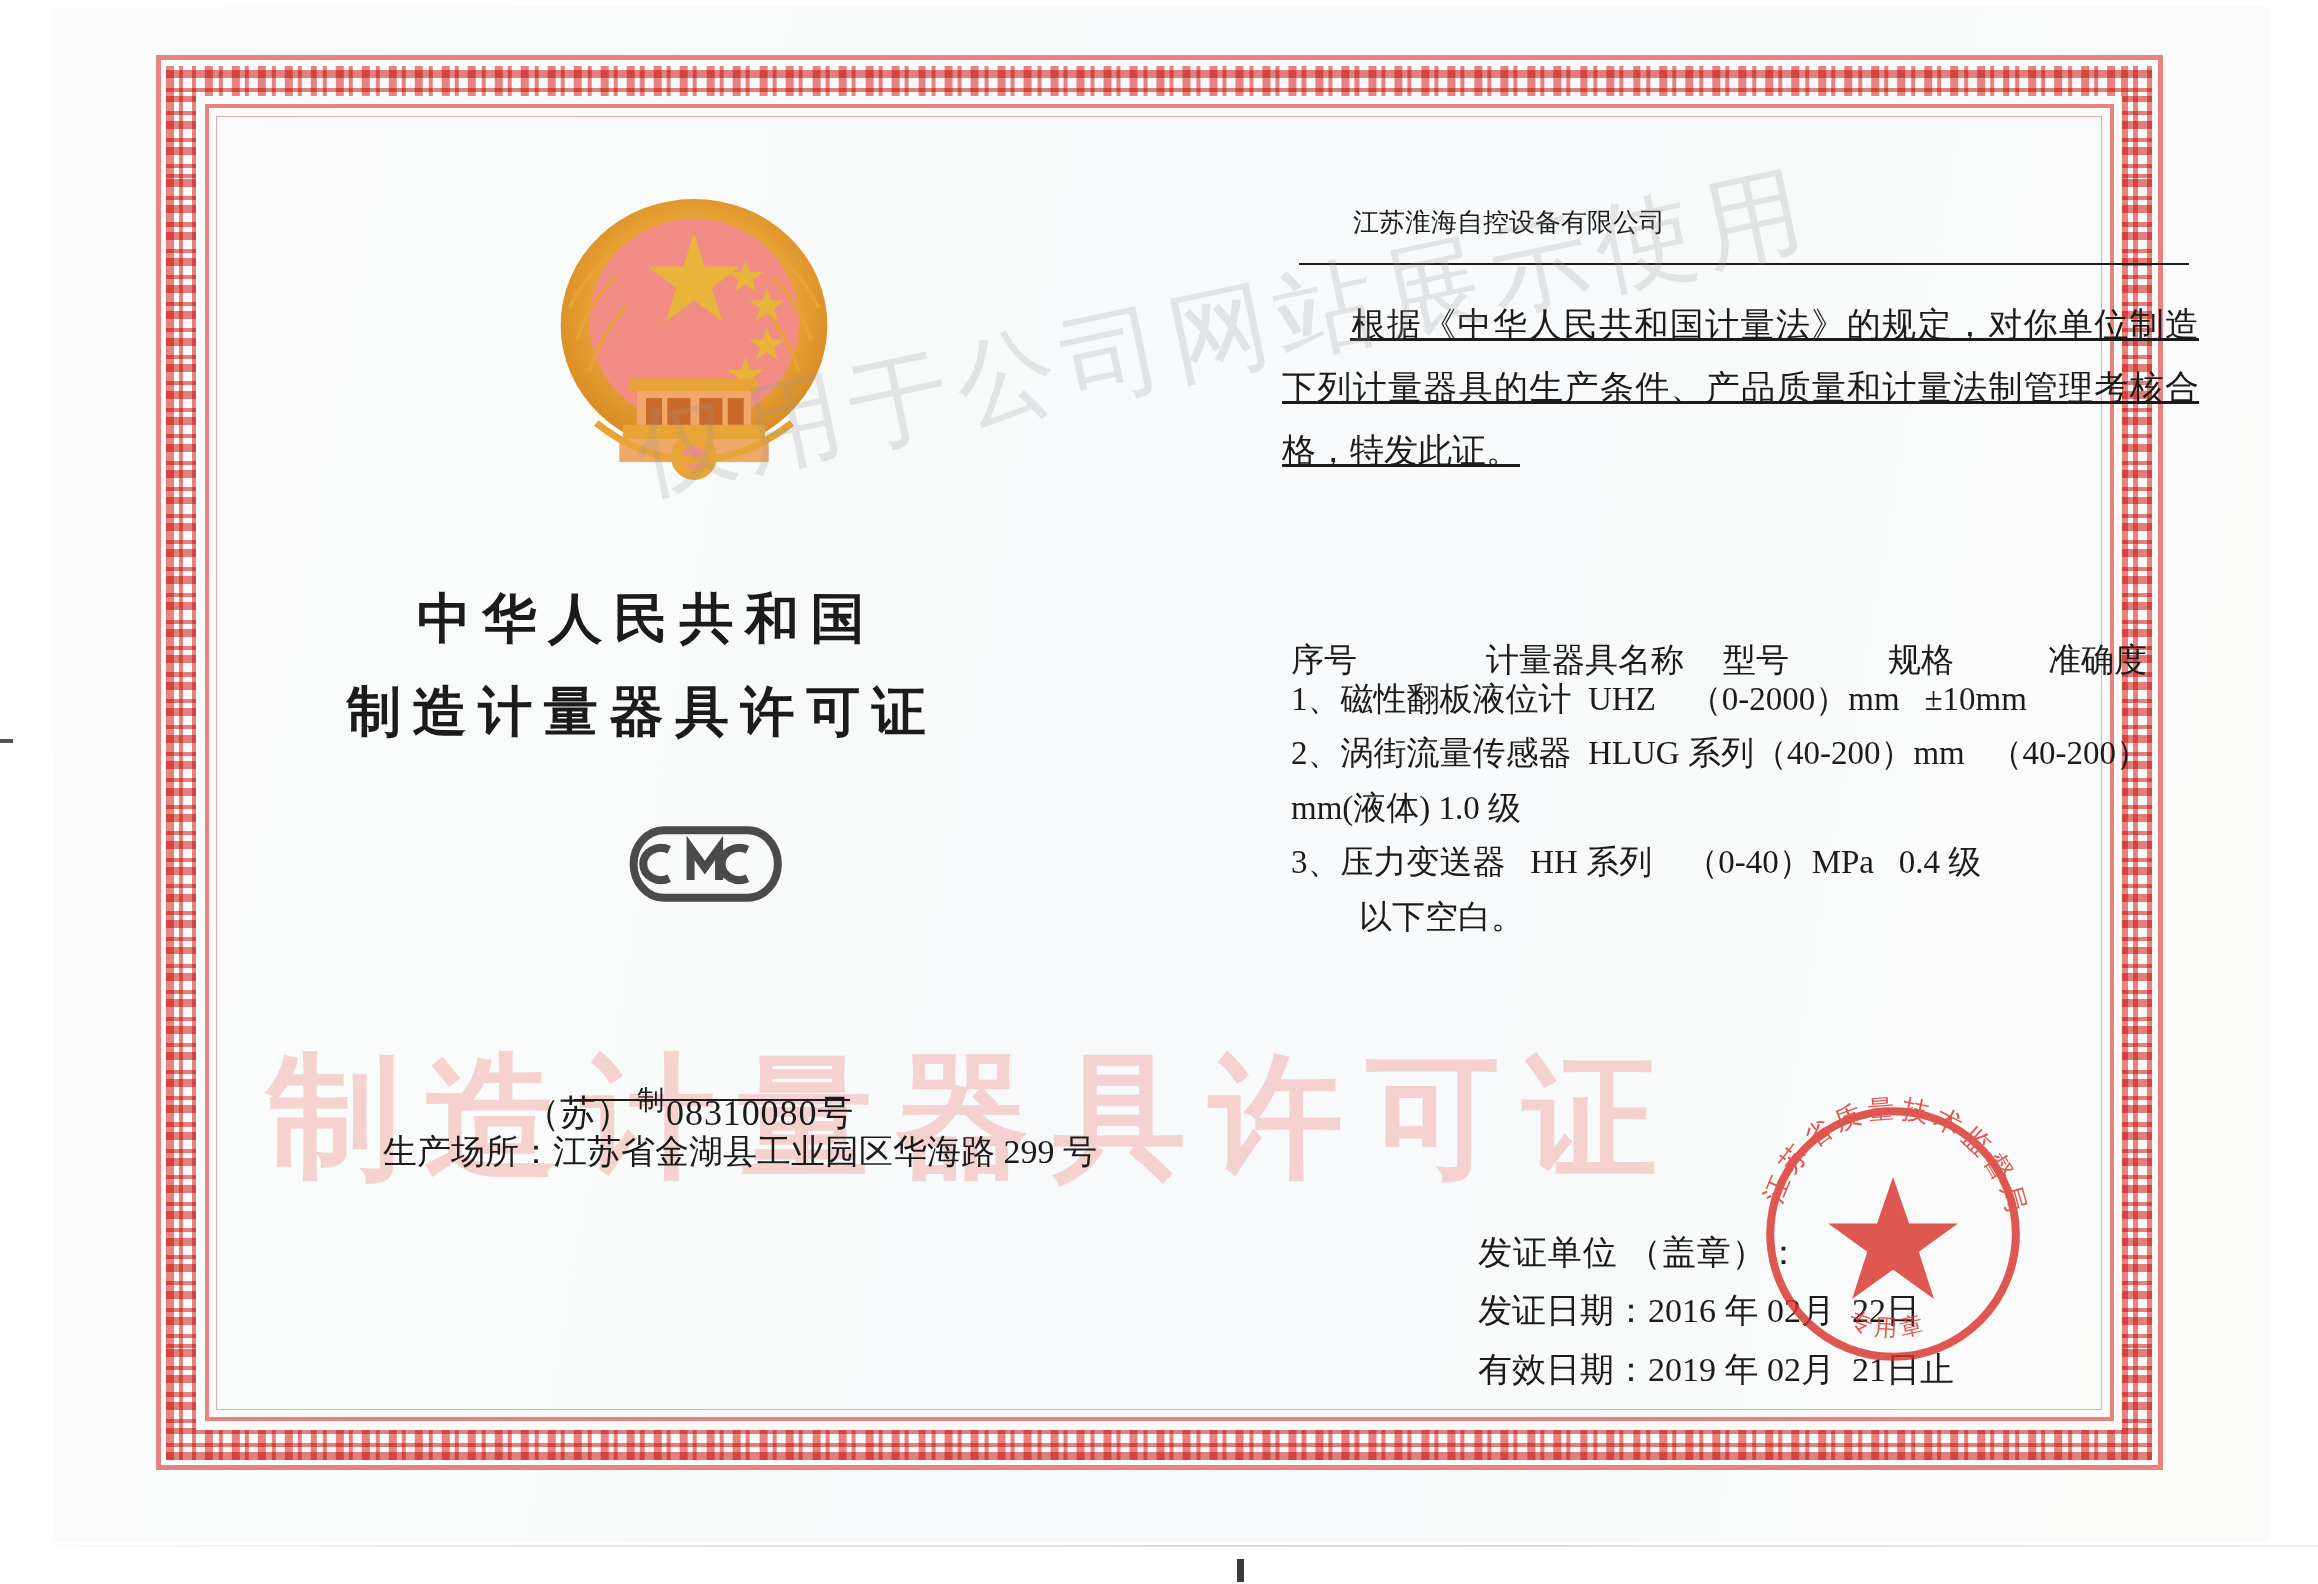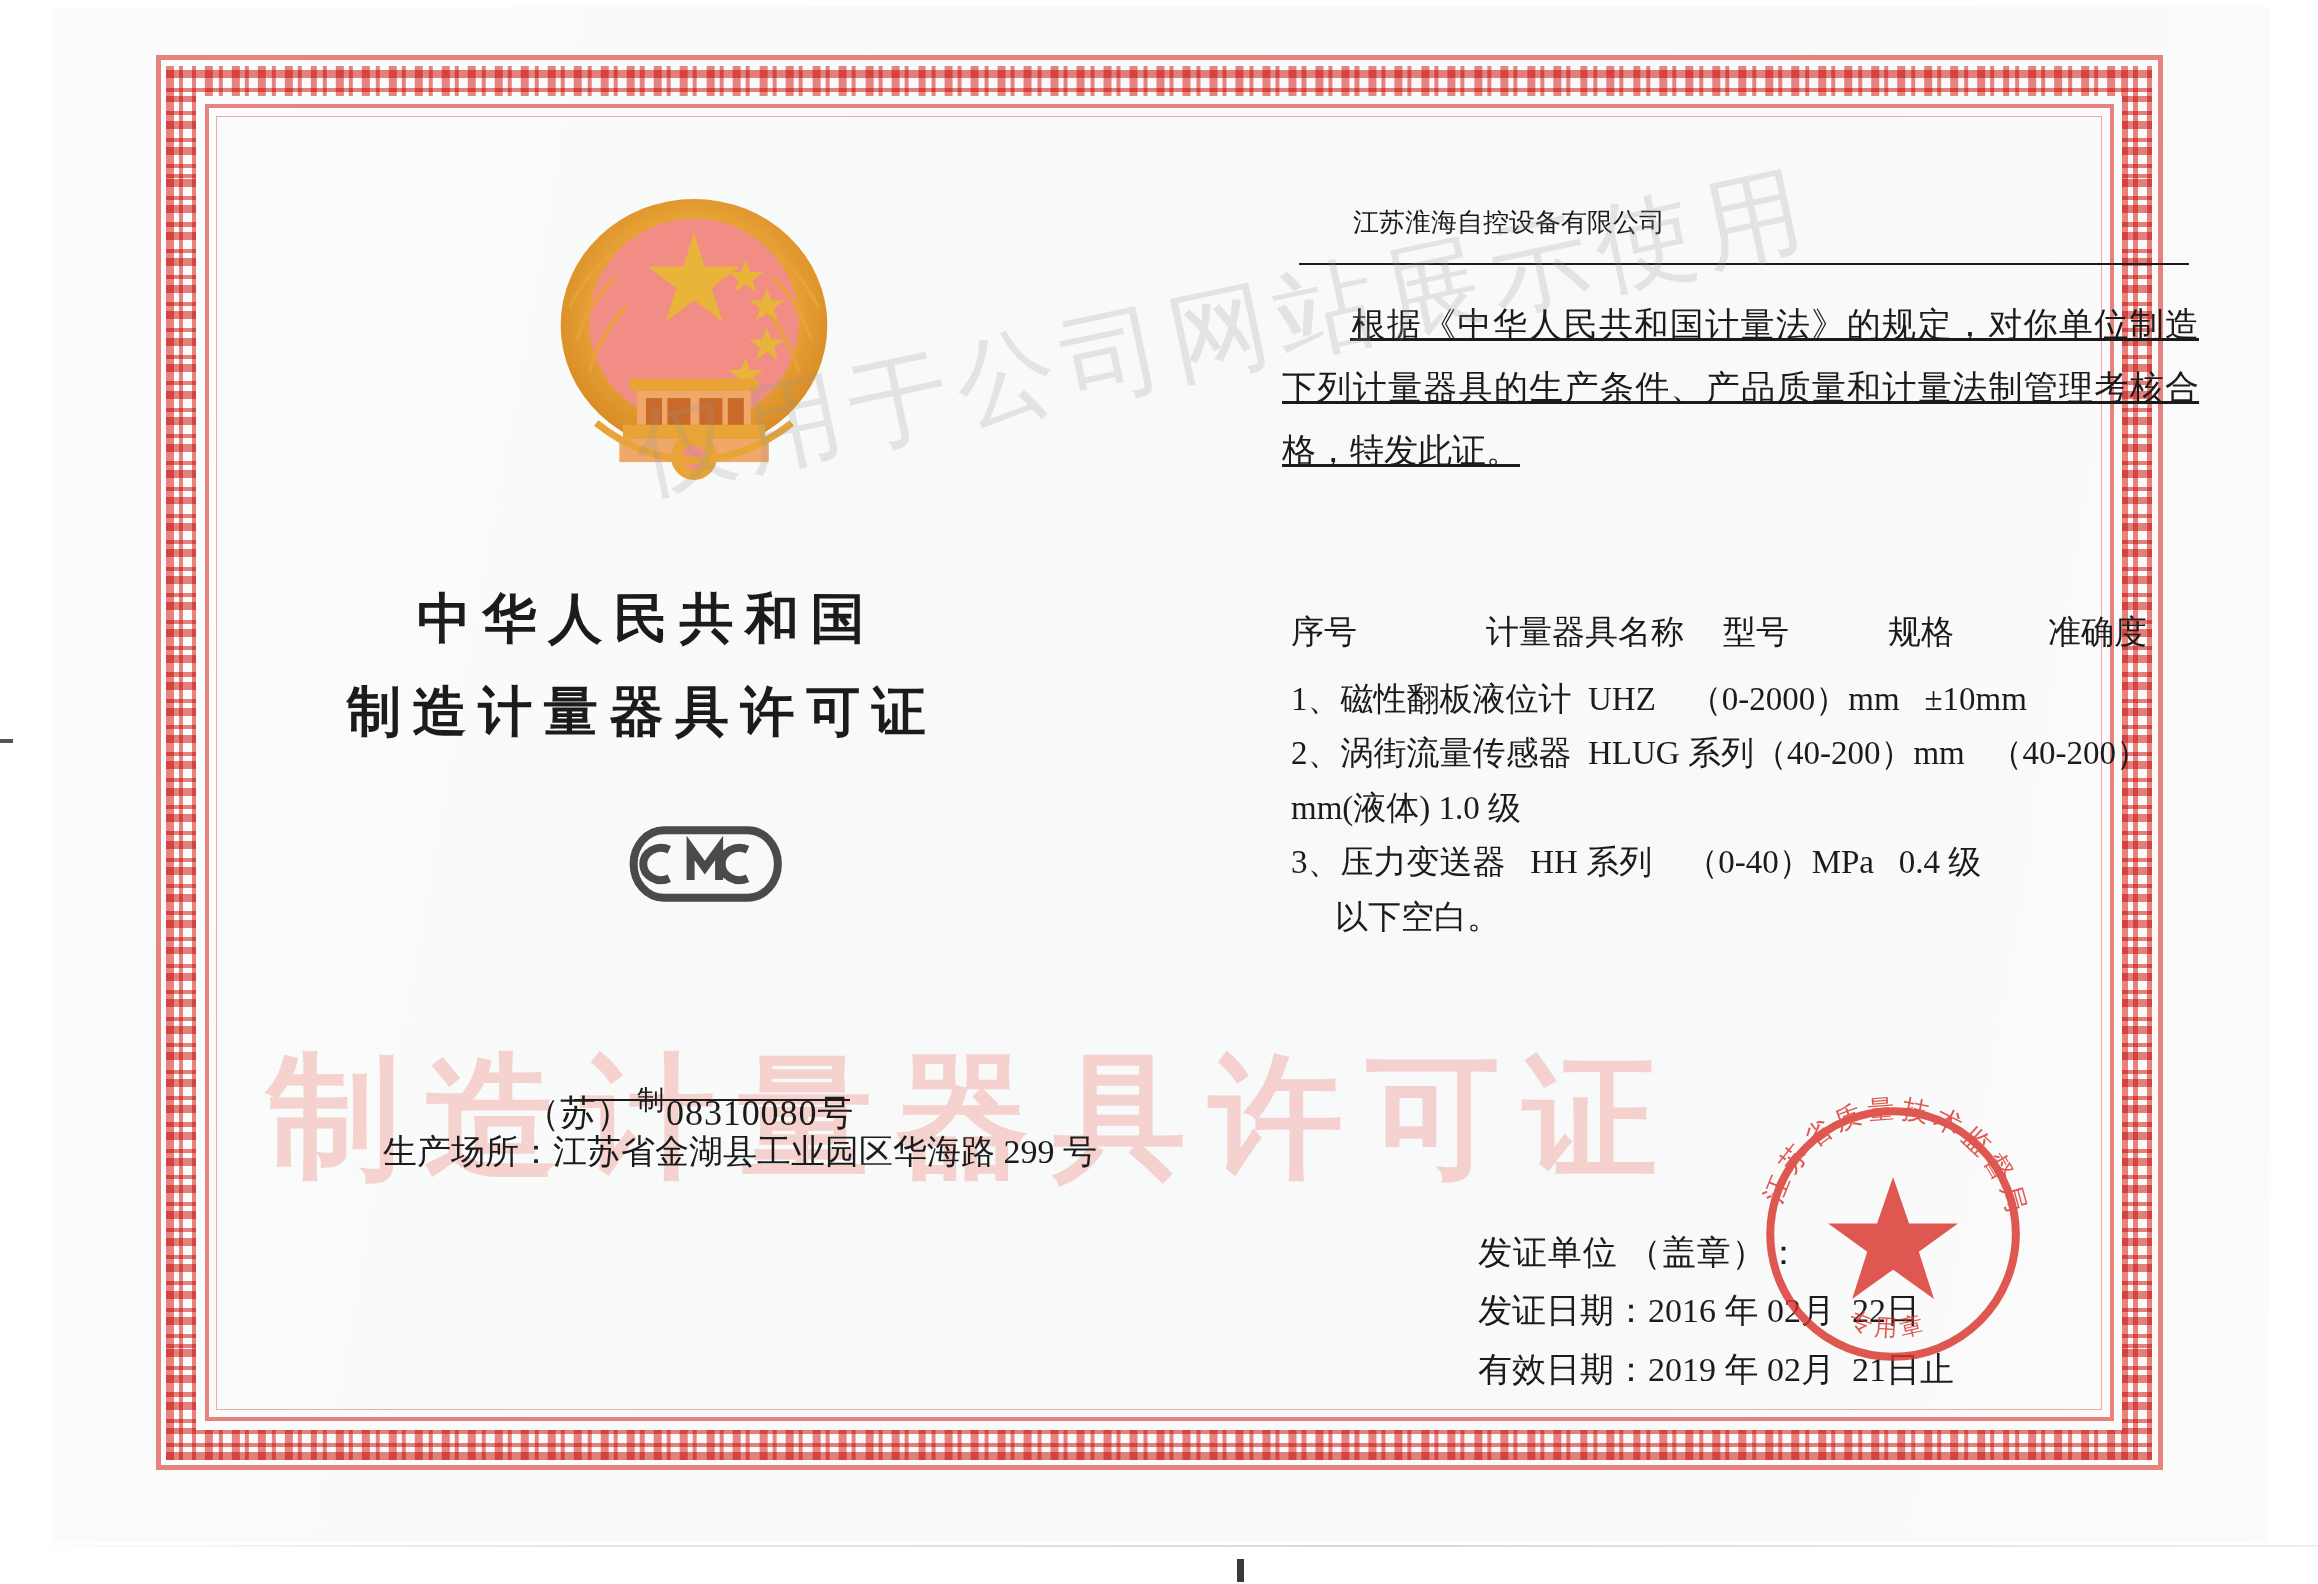--- a/index.html
+++ b/index.html
@@ -207,36 +207,36 @@
   #statement .indent { display: inline-block; width: 68px; }
 
   #table-head {
     position: absolute;
     left: 1291px; top: 610px;
     width: 908px;
     font-size: 33px;
     color: #1b1b1b;
     white-space: nowrap;
   }
-  #table-head span { display: inline-block; }
+  #table-head span { display: inline-block; margin-top: 28px; }
   .th-1 { width: 156px; }
   .th-2 { width: 276px; text-align: center; }
   .th-3 { width: 165px; }
   .th-4 { width: 160px; }
 
   #items {
     position: absolute;
     left: 1291px; top: 672px;
     width: 952px;
     font-size: 33px;
     line-height: 1.65;
     color: #1b1b1b;
   }
   #items .item { white-space: normal; }
-  #items .tail { margin-left: 44px; }
+  #items .tail { margin-left: 68px; }
 
   #issuer-block {
     position: absolute;
     left: 1478px; top: 1224px;
     font-size: 34px;
     line-height: 1.72;
     color: #1b1b1b;
     white-space: nowrap;
   }
   #issuer-block .lbl { letter-spacing: 0.9px; }

